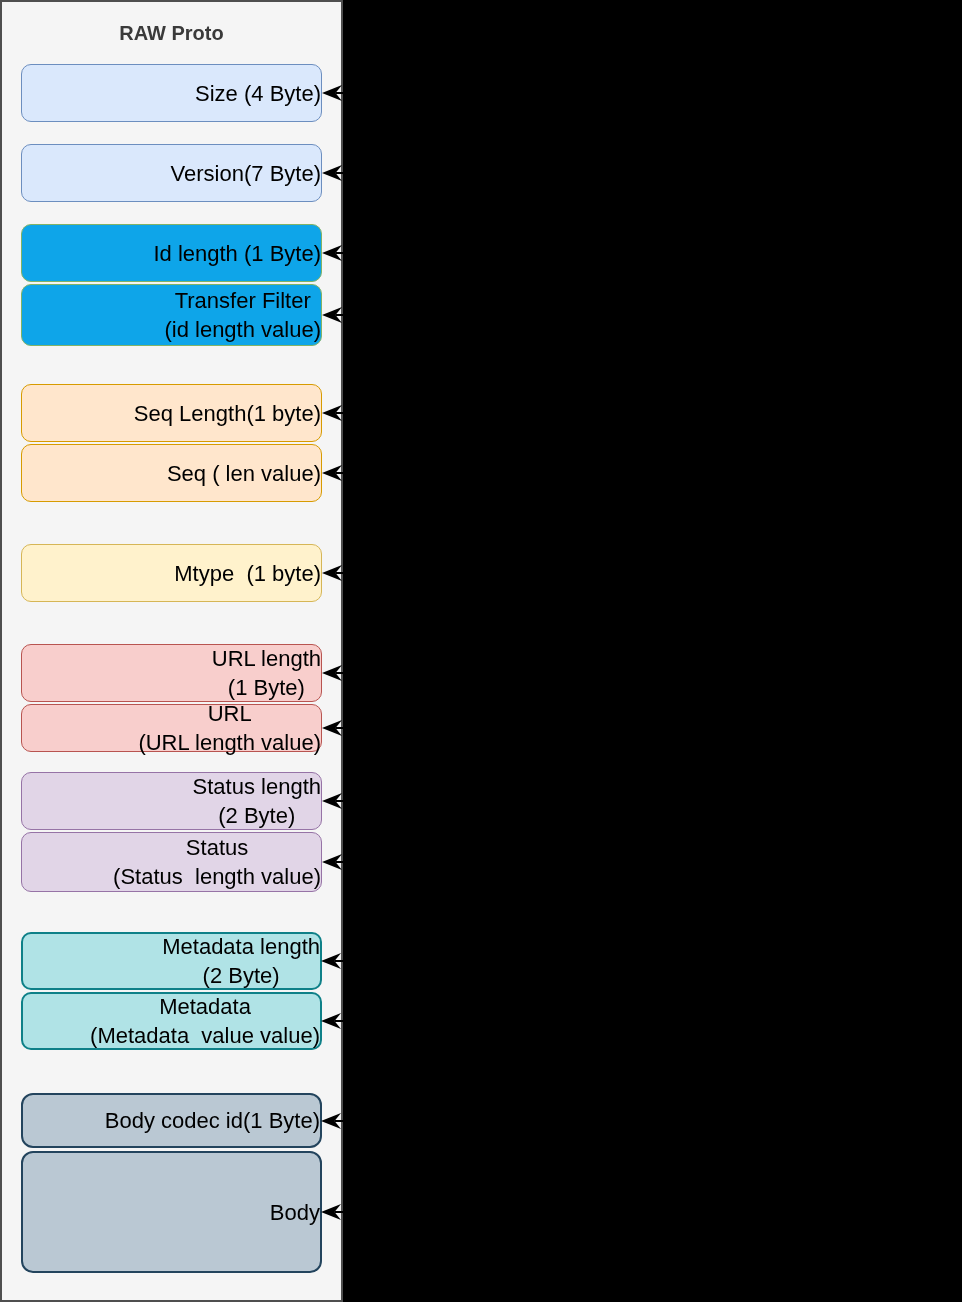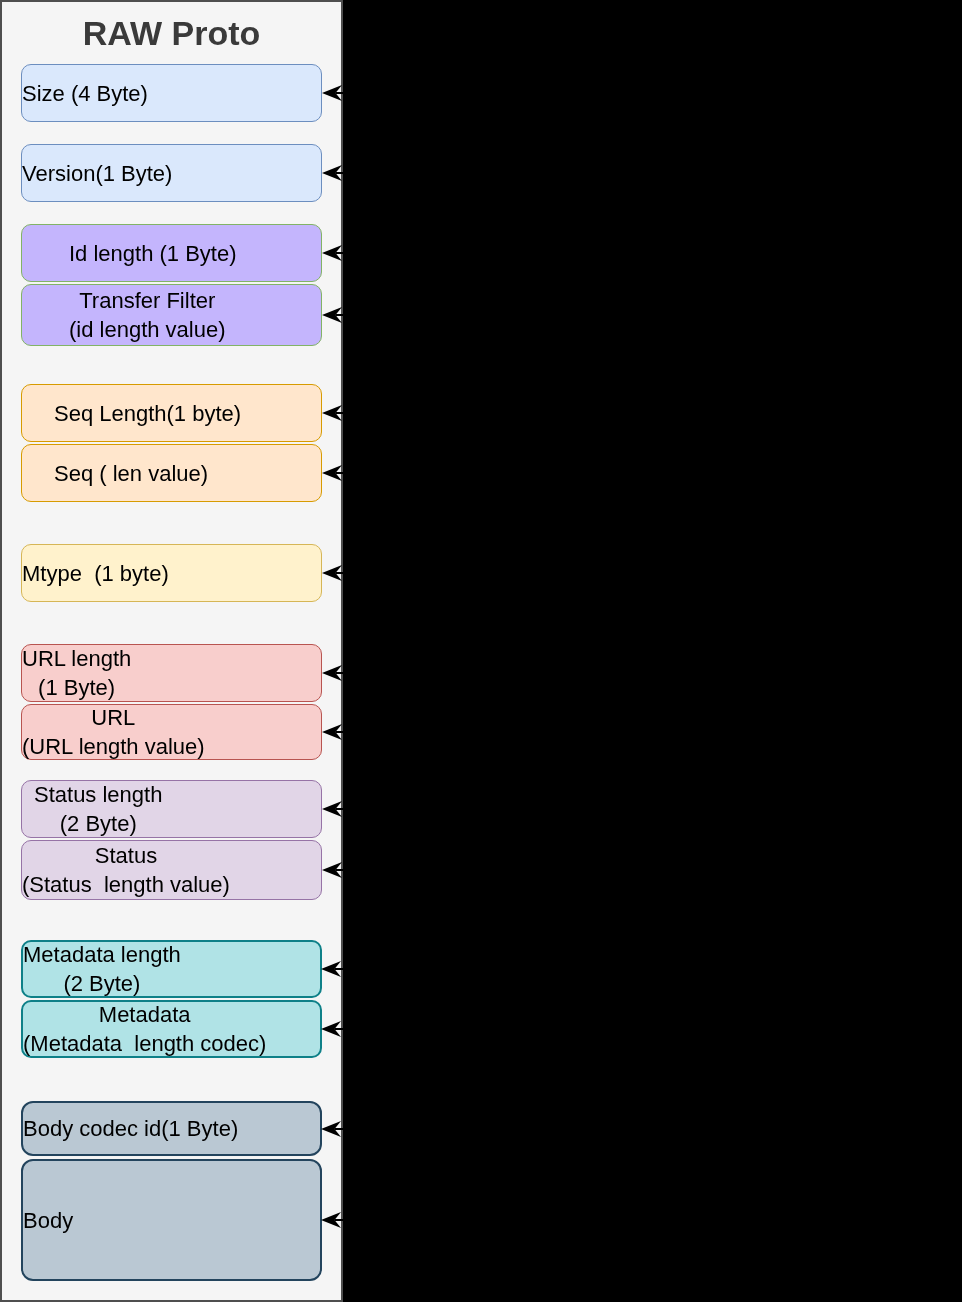--- a/index.html
+++ b/index.html
@@ -26,72 +26,72 @@
     height: 1302px;
     box-sizing: border-box;
     background: #f5f5f5;
     border: 2px solid #4f4f4f;
   }
   .title {
     padding-top: 12px;
     height: 38px;
     line-height: 38px;
     text-align: center;
-    font-size: 34px;
+    font-size: 20px;
     font-weight: bold;
     color: #3a3a3a;
   }
   .field {
     position: relative;
     box-sizing: border-box;
     width: 301px;
     height: 58px;
     margin-left: 19px;
     border-radius: 10px;
     border: 1.6px solid #000;
     display: flex;
     align-items: center;
-    justify-content: flex-start;
+    justify-content: flex-end;
   }
   .field-label {
     display: block;
     text-align: center;
     font-size: 22px;
     line-height: 29px;
     color: #000000;
     white-space: pre-wrap;
   }
   .arrow {
     position: absolute;
     right: -24px;
     top: 50%;
     transform: translateY(-50%);
     width: 23px;
     height: 18px;
     line-height: 0;
   }
   
   .blue   { background: #dae8fc; border-color: #6c8ebf; }
-  .green  { background: #c4b5fd; border-color: #82b366; padding-left: 47px; }
+  .green  { background: #0ea5e9; border-color: #82b366; padding-left: 47px; }
   .orange { background: #ffe6cc; border-color: #d79b00; padding-left: 32px; }
   .yellow { background: #fff2cc; border-color: #d6b656; }
   .red    { background: #f8cecc; border-color: #b85450; }
   .purple { background: #e1d5e7; border-color: #9673a6; }
   .teal   { background: #b0e3e6; border-color: #0e8088; border-width: 2px; }
   .slate  { background: #bac8d3; border-color: #23445d; border-width: 2px; }
   
   .f0  { margin-top: 12px; }
   .f1  { margin-top: 22px; }
   .f2  { margin-top: 22px; }
   .f3  { margin-top: 2px;  height: 62px; }
   .f4  { margin-top: 38px; }
   .f5  { margin-top: 2px;  }
   .f6  { margin-top: 42px; }
   .f7  { margin-top: 42px; }
-  .f8  { margin-top: 2px;  height: 56px; }
+  .f8  { margin-top: 2px;  height: 48px; }
   .f9  { margin-top: 20px; padding-left: 12px; }
   .f10 { margin-top: 2px;  height: 60px; }
   .f11 { margin-top: 40px; }
   .f12 { margin-top: 2px;  }
   .f13 { margin-top: 43px; height: 55px; border-radius: 12px; }
   .f14 { margin-top: 3px;  height: 122px; border-radius: 12px; }
 </style>
 </head>
 <body>
 
@@ -102,21 +102,21 @@
 
     <div class="field blue f0">
       <span class="field-label">Size (4 Byte)</span>
       <span class="arrow"><svg width="23" height="18" viewBox="0 0 23 18">
             <path d="M0 9 L20 1 L13.5 9 L20 17 Z" fill="#000"></path>
             <path d="M13.5 9 H23" stroke="#000" stroke-width="2"></path>
           </svg></span>
     </div>
 
     <div class="field blue f1">
-      <span class="field-label">Version(1 Byte)</span>
+      <span class="field-label">Version(7 Byte)</span>
       <span class="arrow"><svg width="23" height="18" viewBox="0 0 23 18">
             <path d="M0 9 L20 1 L13.5 9 L20 17 Z" fill="#000"></path>
             <path d="M13.5 9 H23" stroke="#000" stroke-width="2"></path>
           </svg></span>
     </div>
 
     <div class="field green f2">
       <span class="field-label">Id length (1 Byte)</span>
       <span class="arrow"><svg width="23" height="18" viewBox="0 0 23 18">
             <path d="M0 9 L20 1 L13.5 9 L20 17 Z" fill="#000"></path>
@@ -197,21 +197,21 @@
       <span class="field-label">Metadata length
 (2 Byte)</span>
       <span class="arrow"><svg width="23" height="18" viewBox="0 0 23 18">
             <path d="M0 9 L20 1 L13.5 9 L20 17 Z" fill="#000"></path>
             <path d="M13.5 9 H23" stroke="#000" stroke-width="2"></path>
           </svg></span>
     </div>
 
     <div class="field teal f12">
       <span class="field-label">Metadata
-(Metadata  length codec)</span>
+(Metadata  value value)</span>
       <span class="arrow"><svg width="23" height="18" viewBox="0 0 23 18">
             <path d="M0 9 L20 1 L13.5 9 L20 17 Z" fill="#000"></path>
             <path d="M13.5 9 H23" stroke="#000" stroke-width="2"></path>
           </svg></span>
     </div>
 
     <div class="field slate f13">
       <span class="field-label">Body codec id(1 Byte)</span>
       <span class="arrow"><svg width="23" height="18" viewBox="0 0 23 18">
             <path d="M0 9 L20 1 L13.5 9 L20 17 Z" fill="#000"></path>

